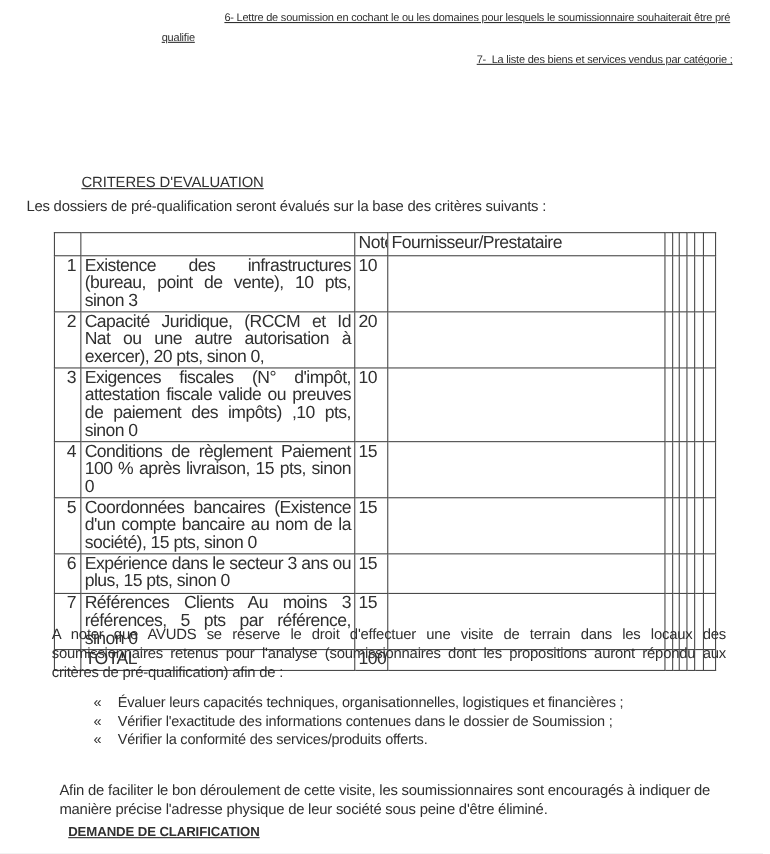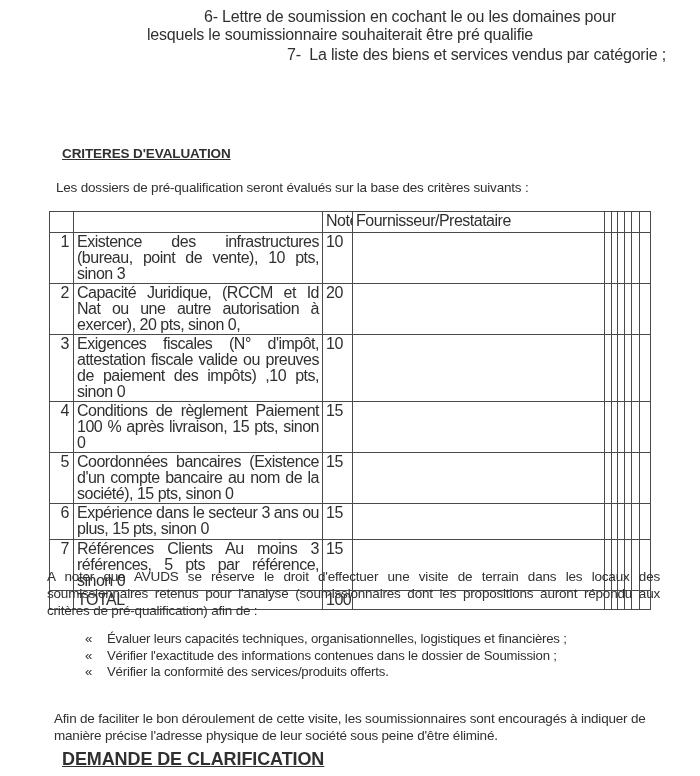--- a/index.html
+++ b/index.html
@@ -17,46 +17,46 @@
   }
   
   .logo{position:absolute;left:48px;top:6px;width:110px;text-align:center;}
   .logo-text{
     font-size:26px;font-weight:bold;letter-spacing:1px;line-height:28px;
     color:var(--logo-green);-webkit-text-stroke:1px var(--logo-green-outline);
     text-shadow:0 0 1px var(--logo-green-outline);
   }
   .logo-figures{display:block;margin:2px auto 0 auto;color:var(--figure-blue);}
   
-  .header-list{position:absolute;left:147px;top:8px;width:519px;font-size:16px;line-height:18px;letter-spacing:-0.2px;}
+  .header-list{position:absolute;left:147px;top:8px;width:519px;font-size:10px;line-height:18px;letter-spacing:-0.2px;text-decoration:underline;}
   .item6{margin:0;text-indent:57px;}
   .item7{margin:2px 0 0 0;white-space:pre-wrap;text-align:right;}
   
-  .section-title{position:absolute;left:62px;top:146px;margin:0;font-size:13.5px;font-weight:bold;text-decoration:underline;letter-spacing:-0.1px;}
-  .intro{position:absolute;left:56px;top:180px;margin:0;font-size:13.5px;letter-spacing:-0.2px;}
+  .section-title{position:absolute;left:62px;top:146px;margin:12px;font-size:13.5px;font-weight:normal;text-decoration:underline;letter-spacing:-0.1px;}
+  .intro{position:absolute;left:24px;top:180px;margin:0;font-size:13.5px;letter-spacing:-0.2px;}
   
   .criteria-table{
     position:absolute;left:49px;top:211px;width:601px;
     border-collapse:collapse;table-layout:fixed;
     font-size:16px;letter-spacing:-0.5px;line-height:16px;
   }
   .criteria-table td{border:1px solid var(--line);vertical-align:top;padding:1px 3px;overflow:hidden;}
   .criteria-table td.nc{padding:0;}
   .criteria-table td.cell-num{text-align:right;padding-right:4px;}
   .criteria-table td.cell-desc{text-align:justify;}
   tr.h21{height:21px;} tr.h36{height:36px;} tr.h35{height:35px;}
   tr.h49{height:49px;} tr.h17{height:17px;}
   
   .p-threshold{position:absolute;left:47px;top:521px;width:613px;margin:0;font-size:13.5px;font-weight:bold;text-align:justify;line-height:17px;letter-spacing:-0.2px;}
   .p-note{position:absolute;left:47px;top:568px;width:613px;margin:0;font-size:13.5px;text-align:justify;line-height:17px;letter-spacing:-0.2px;}
   .bullets{position:absolute;left:85px;top:631px;width:570px;font-size:13.2px;line-height:16.5px;letter-spacing:-0.2px;}
   .bullet{display:flex;}
   .bullet .marker{flex:0 0 22px;}
   .p-closing{position:absolute;left:40px;top:696px;width:624px;margin:14px;font-size:13.5px;line-height:17px;letter-spacing:-0.2px;}
-  .footer-title{position:absolute;left:62px;top:749px;margin:0;font-size:18px;font-weight:bold;text-decoration:underline;letter-spacing:-0.1px;}
+  .footer-title{position:absolute;left:62px;top:749px;margin:0;font-size:12px;font-weight:bold;text-decoration:underline;letter-spacing:-0.1px;}
 </style>
 </head>
 <body>
 
 <div class="page">
 
 
   <div class="header-list">
     <p class="item6">6- Lettre de soumission en cochant le ou les domaines pour lesquels le soumissionnaire souhaiterait être pré qualifie</p>
     <p class="item7">7-  La liste des biens et services vendus par catégorie ;</p>

